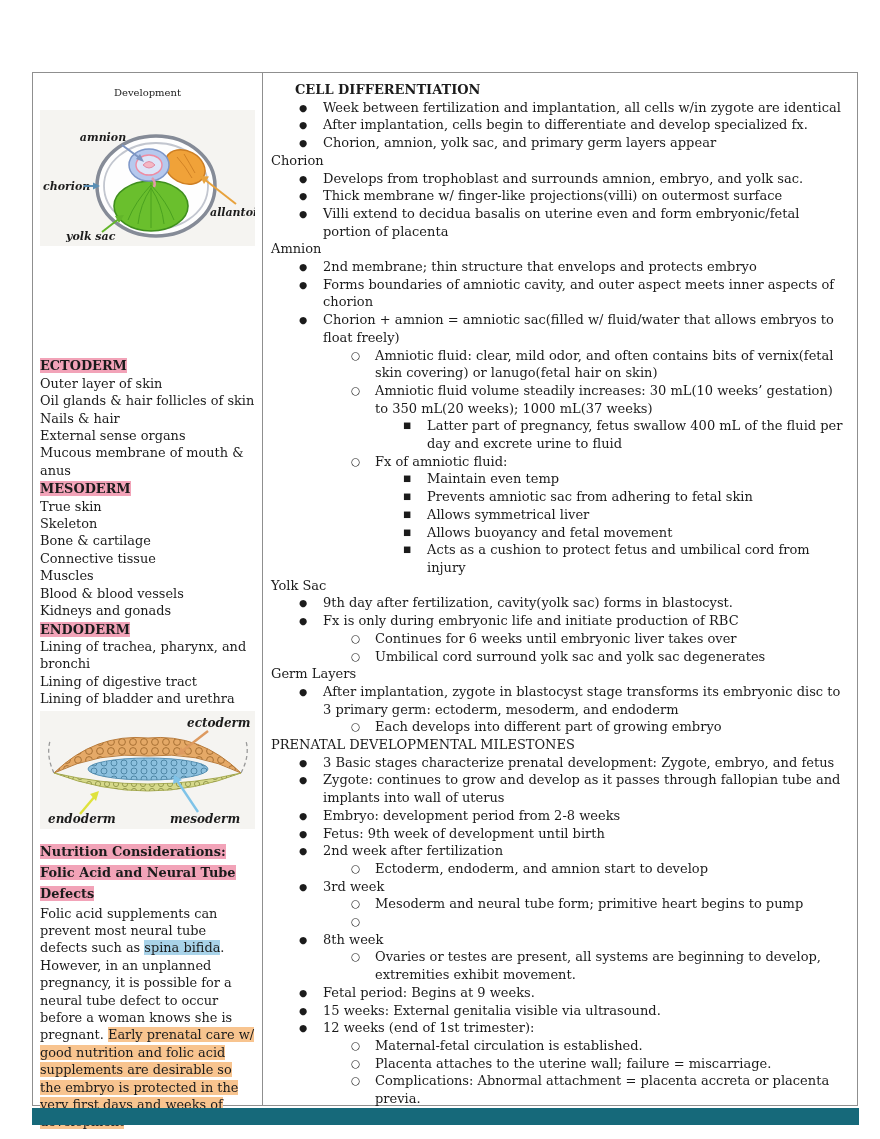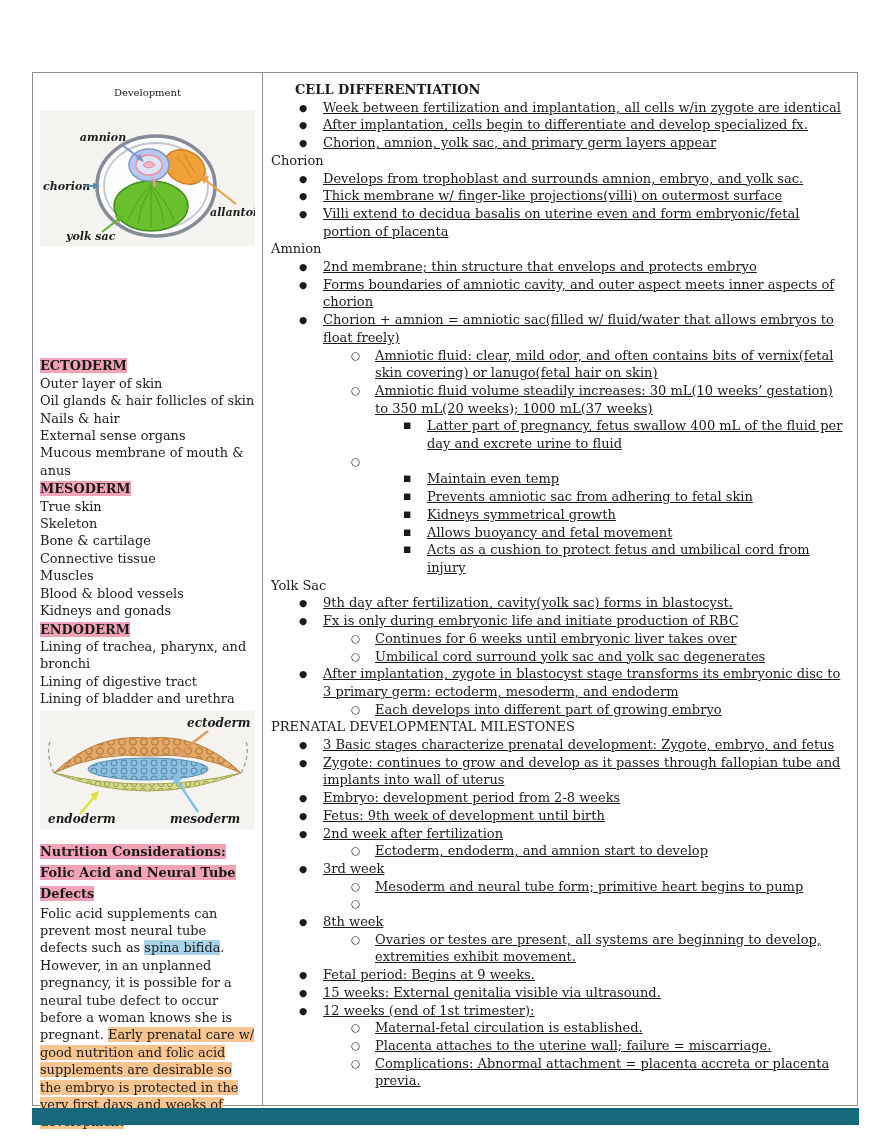--- a/index.html
+++ b/index.html
@@ -42,21 +42,21 @@
   .rh-title{font-weight:bold;margin-left:24px;}
   .rh{font-weight:normal;}
   .row{display:flex;}
   .row.b1{padding-left:28px;}
   .row.b2{padding-left:80px;}
   .row.b3{padding-left:132px;}
   .bullet{flex:0 0 24px;text-align:left;}
   .bullet.g-b1{font-size:9.5px;}
   .bullet.g-b2{font-size:10.5px;}
   .bullet.g-b3{font-size:8.5px;}
-  .btext{flex:1;text-decoration:underline;}
+  .btext{flex:1;}
   
   .teal-bar{position:absolute;left:32px;top:1107.5px;width:827px;height:17px;background:var(--teal);}
 </style>
 </head>
 <body>
 
 <div class="sheet">
 
   <div class="col-left">
     <div class="dev-title">Development</div>
@@ -209,32 +209,33 @@
         <div class="row b2">
           <span class="bullet g-b2">○</span>
           <span class="btext">Amniotic fluid volume steadily increases: 30 mL(10 weeks’ gestation) to 350 mL(20 weeks); 1000 mL(37 weeks)</span>
         </div>
         <div class="row b3">
           <span class="bullet g-b3">■</span>
           <span class="btext">Latter part of pregnancy, fetus swallow 400 mL of the fluid per day and excrete urine to fluid</span>
         </div>
         <div class="row b2">
           <span class="bullet g-b2">○</span>
+          <span class="btext">Fx of amniotic fluid:</span>
         </div>
         <div class="row b3">
           <span class="bullet g-b3">■</span>
           <span class="btext">Maintain even temp</span>
         </div>
         <div class="row b3">
           <span class="bullet g-b3">■</span>
           <span class="btext">Prevents amniotic sac from adhering to fetal skin</span>
         </div>
         <div class="row b3">
           <span class="bullet g-b3">■</span>
-          <span class="btext">Kidneys symmetrical growth</span>
+          <span class="btext">Allows symmetrical liver</span>
         </div>
         <div class="row b3">
           <span class="bullet g-b3">■</span>
           <span class="btext">Allows buoyancy and fetal movement</span>
         </div>
         <div class="row b3">
           <span class="bullet g-b3">■</span>
           <span class="btext">Acts as a cushion to protect fetus and umbilical cord from injury</span>
         </div>
         <div class="rh">Yolk Sac</div>
@@ -247,20 +248,21 @@
           <span class="btext">Fx is only during embryonic life and initiate production of RBC</span>
         </div>
         <div class="row b2">
           <span class="bullet g-b2">○</span>
           <span class="btext">Continues for 6 weeks until embryonic liver takes over</span>
         </div>
         <div class="row b2">
           <span class="bullet g-b2">○</span>
           <span class="btext">Umbilical cord surround yolk sac and  yolk sac degenerates</span>
         </div>
+        <div class="rh">Germ Layers</div>
         <div class="row b1">
           <span class="bullet g-b1">●</span>
           <span class="btext">After implantation, zygote in blastocyst stage transforms its embryonic disc to 3 primary germ: ectoderm, mesoderm, and endoderm</span>
         </div>
         <div class="row b2">
           <span class="bullet g-b2">○</span>
           <span class="btext">Each develops into different part of growing embryo</span>
         </div>
         <div class="rh">PRENATAL DEVELOPMENTAL MILESTONES</div>
         <div class="row b1">

